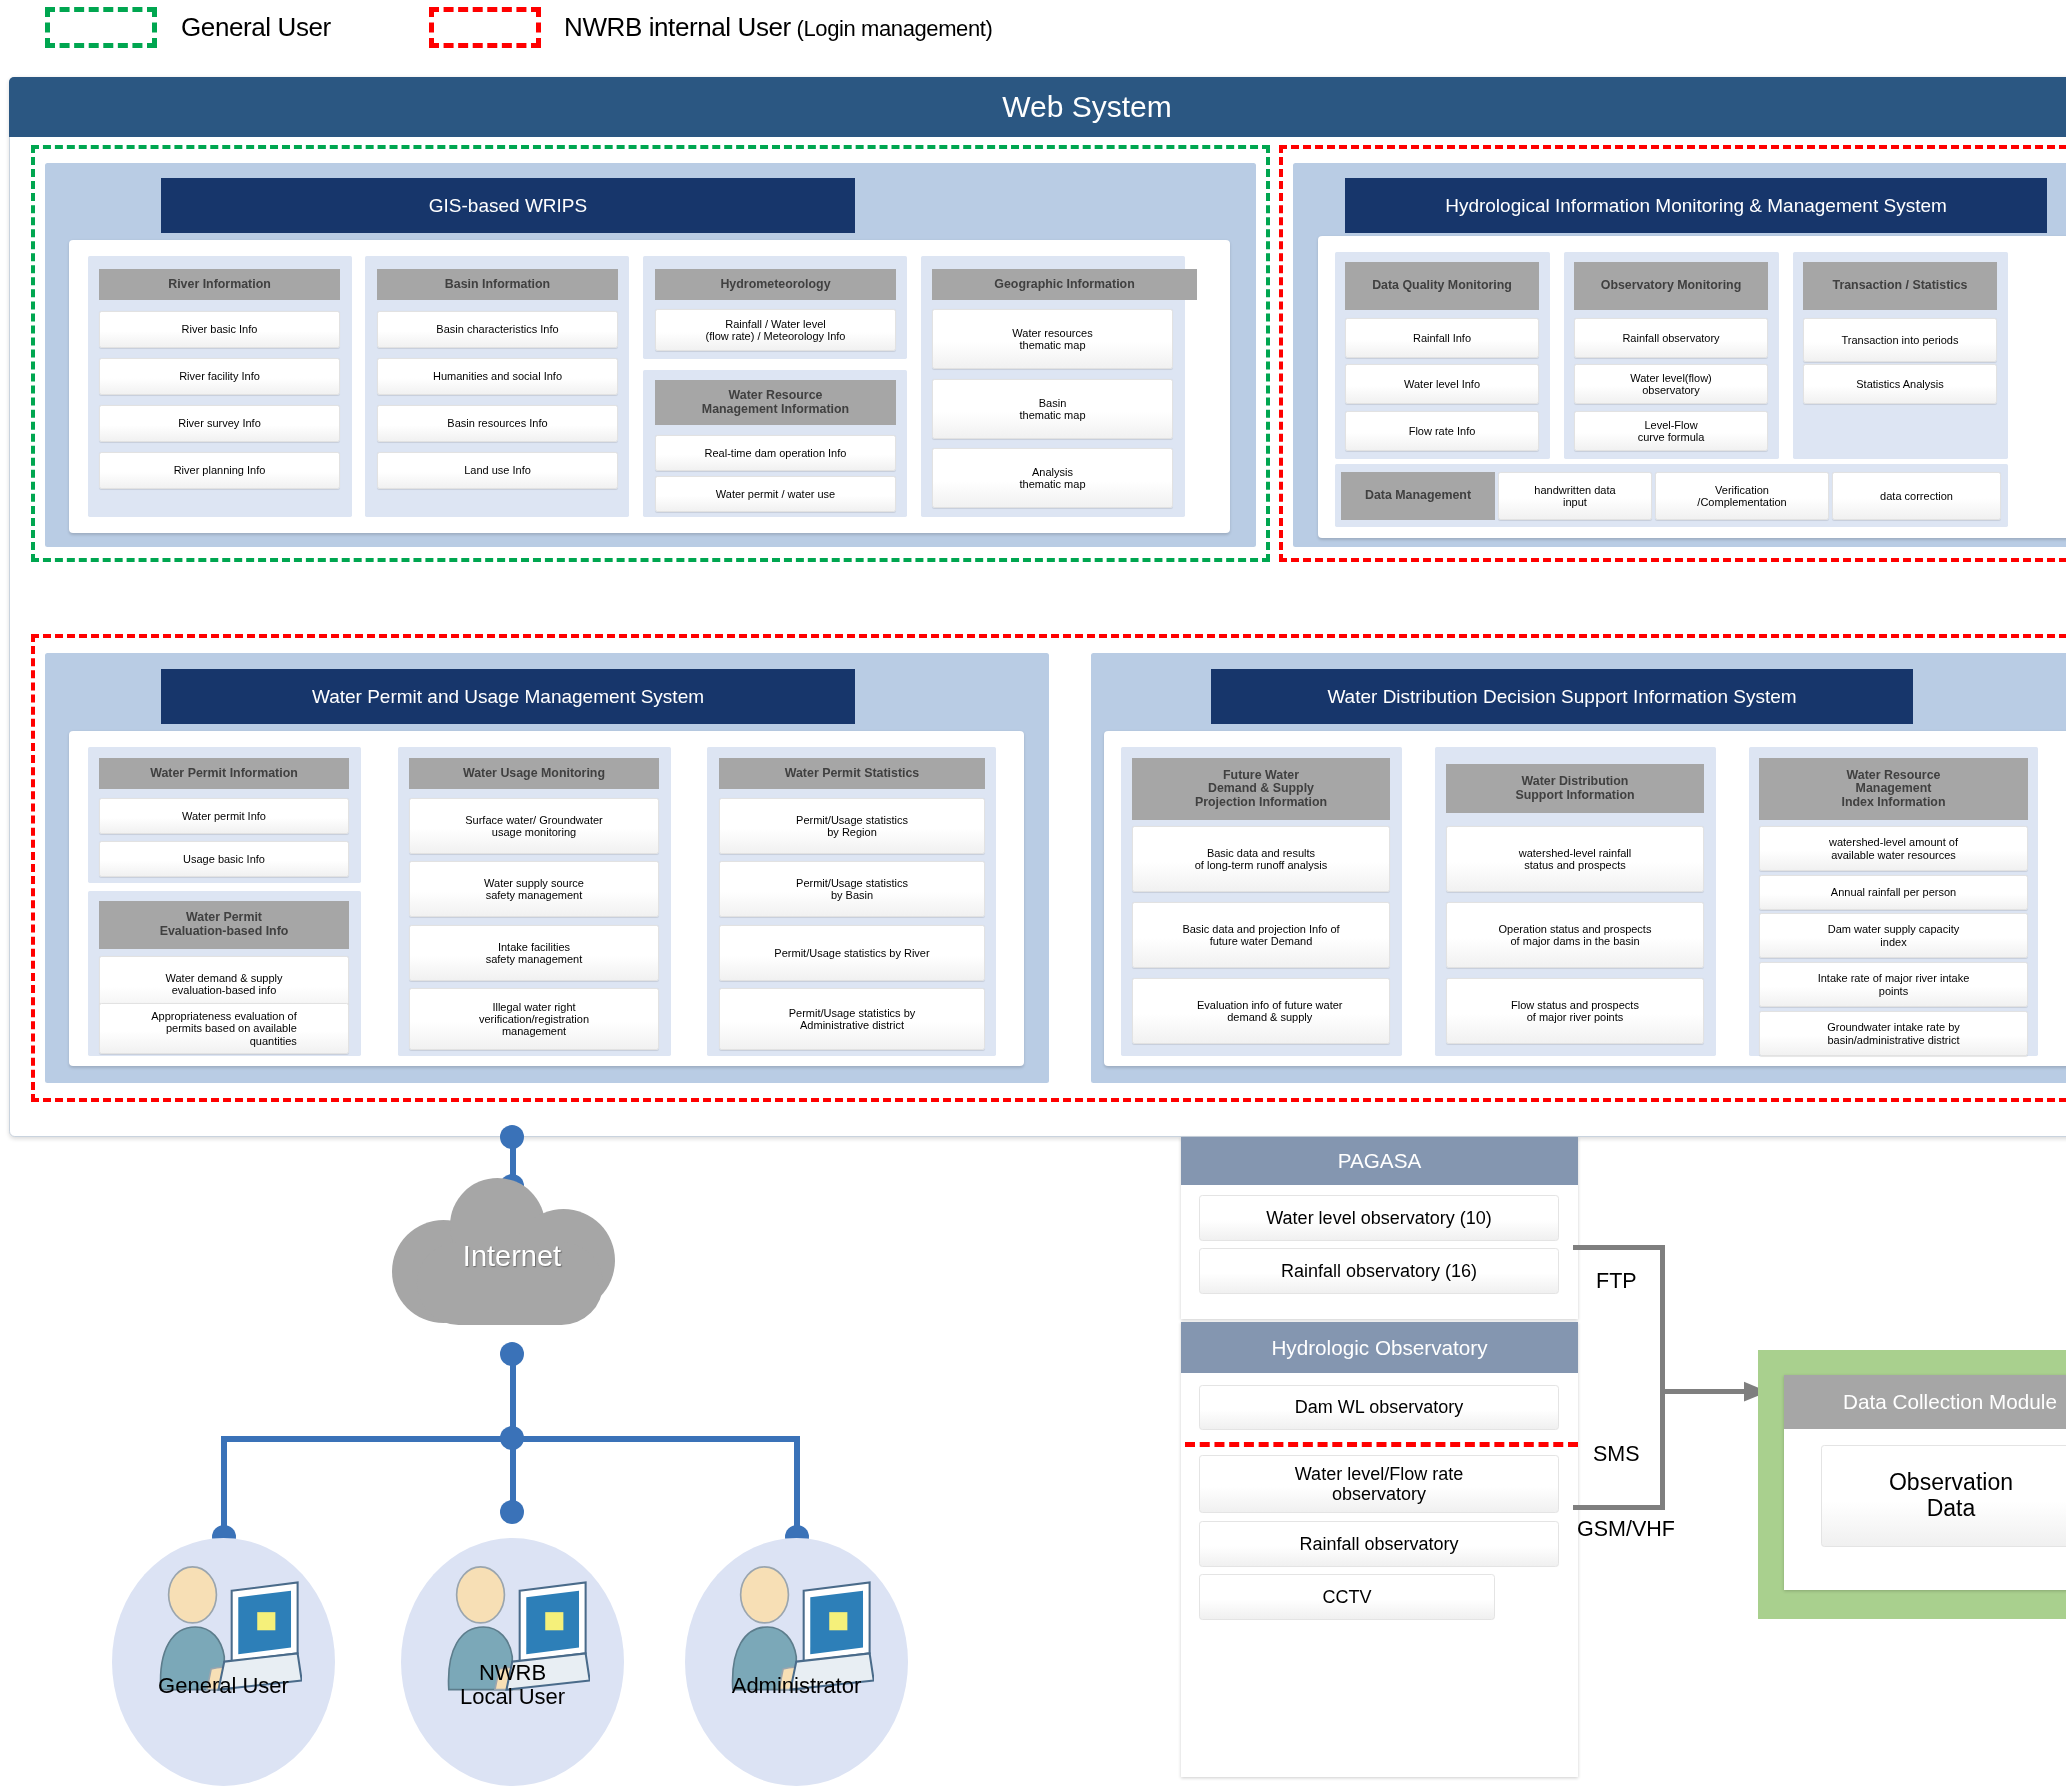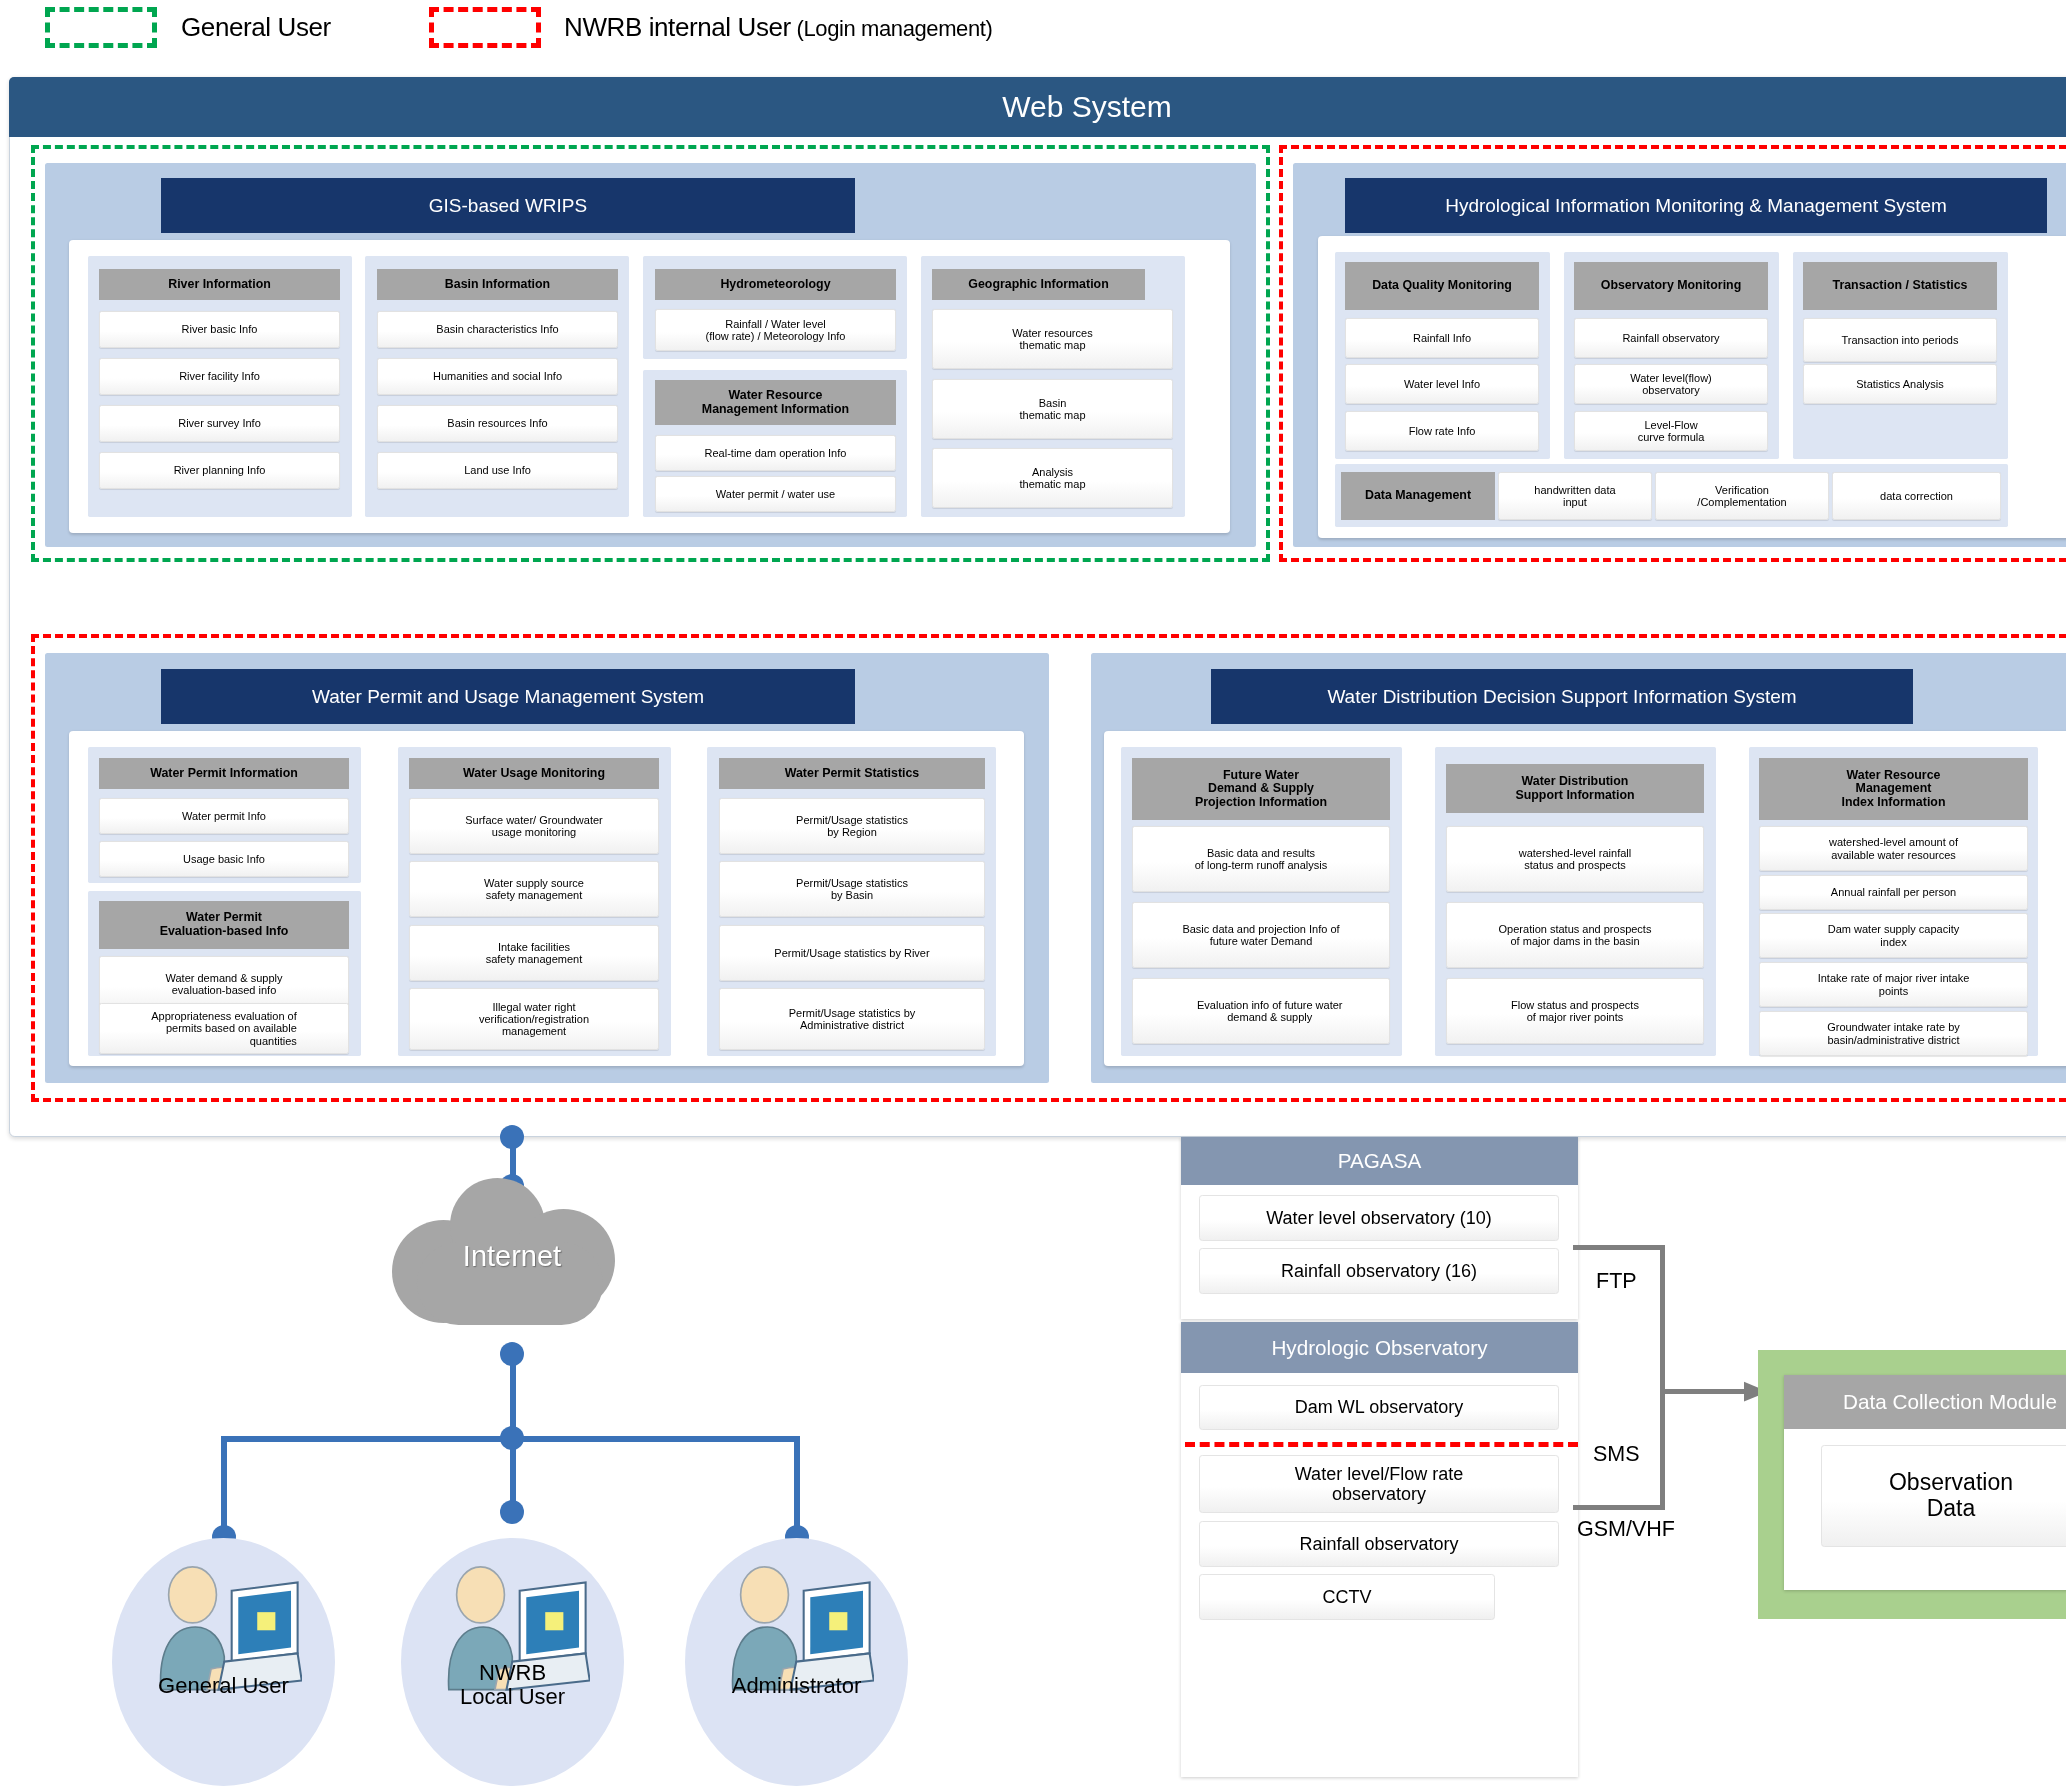--- a/index.html
+++ b/index.html
@@ -44,21 +44,21 @@
   .subsys-title {
     position:absolute; background:#17366b; color:#fff;
     display:flex; align-items:center; justify-content:center;
     text-align:center; line-height:1.05; z-index:6;
     font-size:19px;
   }
   .subsys-inner { position:absolute; background:#fff; border-radius:4.1px;
                   box-shadow:0 1.2px 2.9px rgba(0,0,0,.15); }
   .col { position:absolute; background:#dde5f3; border-radius:1.7px; }
   .colhead {
-    position:absolute; background:#a6a6a6; color:#000000;
+    position:absolute; background:#a6a6a6; color:#404040;
     display:flex; align-items:center; justify-content:center; text-align:center;
     line-height:1.1; font-size:12.4px; font-weight:bold;
   }
   .leaf {
     position:absolute; background:linear-gradient(#ffffff 0%,#ffffff 55%,#f1f1f1 100%);
     border:0.4px solid #e2e2e2; border-radius:2.5px; box-shadow:0 0.4px 0.8px rgba(0,0,0,.10);
     display:flex; align-items:center; justify-content:center; text-align:center;
     line-height:1.12; font-size:11px; color:#000; padding:0.8px 2.5px;
   }
 
@@ -129,21 +129,21 @@
 <div class="leaf" style="left:655px;top:309px;width:241px;height:42px;white-space:pre-line;">Rainfall / Water level
 (flow rate) / Meteorology Info</div>
 
 <div class="col" style="left:643px;top:370px;width:264px;height:147px;"></div>
 <div class="colhead" style="left:655px;top:380px;width:241px;height:45px;white-space:pre-line;">Water Resource
 Management Information</div>
 <div class="leaf" style="left:655px;top:435px;width:241px;height:36px;">Real-time dam operation Info</div>
 <div class="leaf" style="left:655px;top:476px;width:241px;height:36px;">Water permit / water use</div>
 
 <div class="col" style="left:921px;top:256px;width:264px;height:261px;"></div>
-<div class="colhead" style="left:932px;top:269px;width:213px;height:31px;">Geographic Information</div>
+<div class="colhead" style="left:932px;top:269px;width:265px;height:31px;">Geographic Information</div>
 <div class="leaf" style="left:932px;top:309px;width:241px;height:60px;white-space:pre-line;">Water resources
 thematic map</div>
 <div class="leaf" style="left:932px;top:379px;width:241px;height:60px;white-space:pre-line;">Basin
 thematic map</div>
 <div class="leaf" style="left:932px;top:448px;width:241px;height:60px;white-space:pre-line;">Analysis
 thematic map</div>
 
 <div class="abs subsys" style="left:1293px;top:163px;width:810px;height:384px;"></div>
 <div class="subsys-title" style="left:1345px;top:178px;width:702px;height:55px;">Hydrological Information Monitoring  &amp; Management System</div>
 <div class="subsys-inner" style="left:1318px;top:236px;width:760px;height:302px;"></div>

